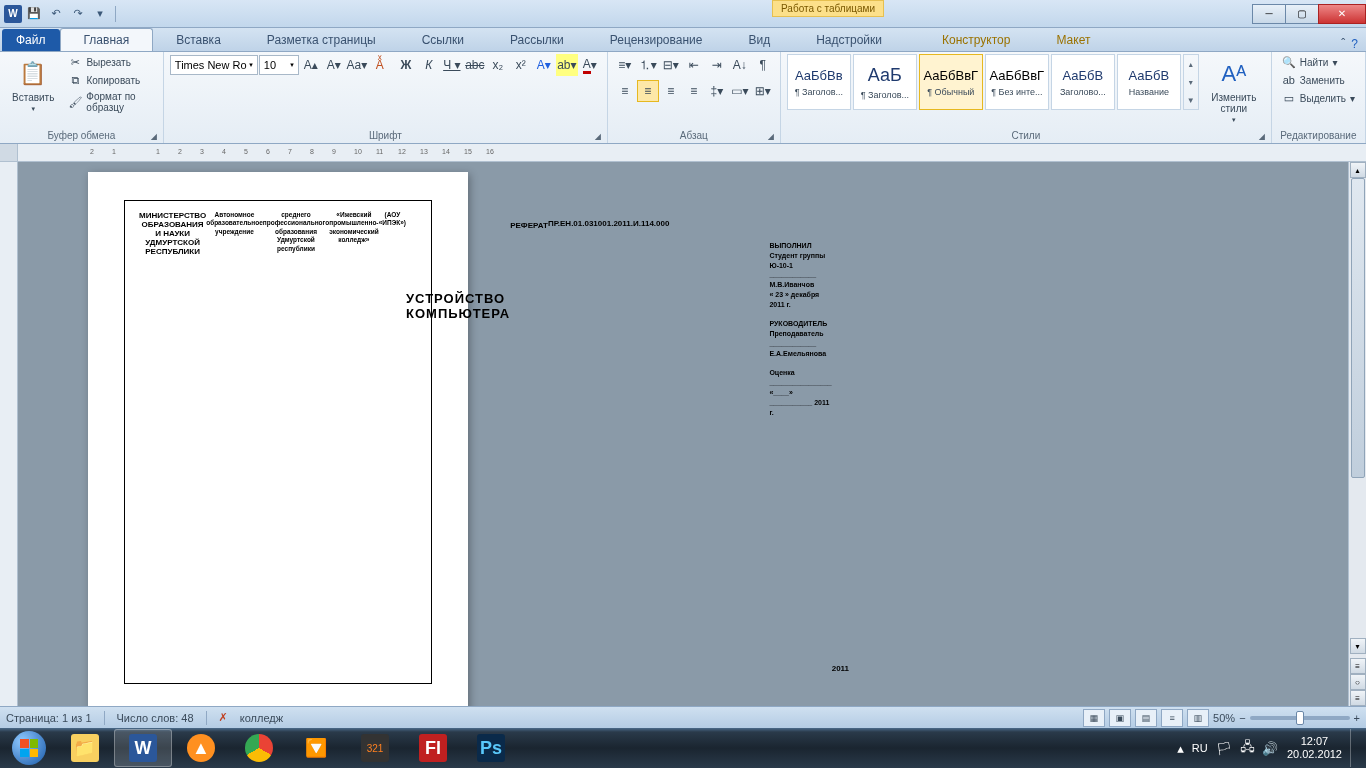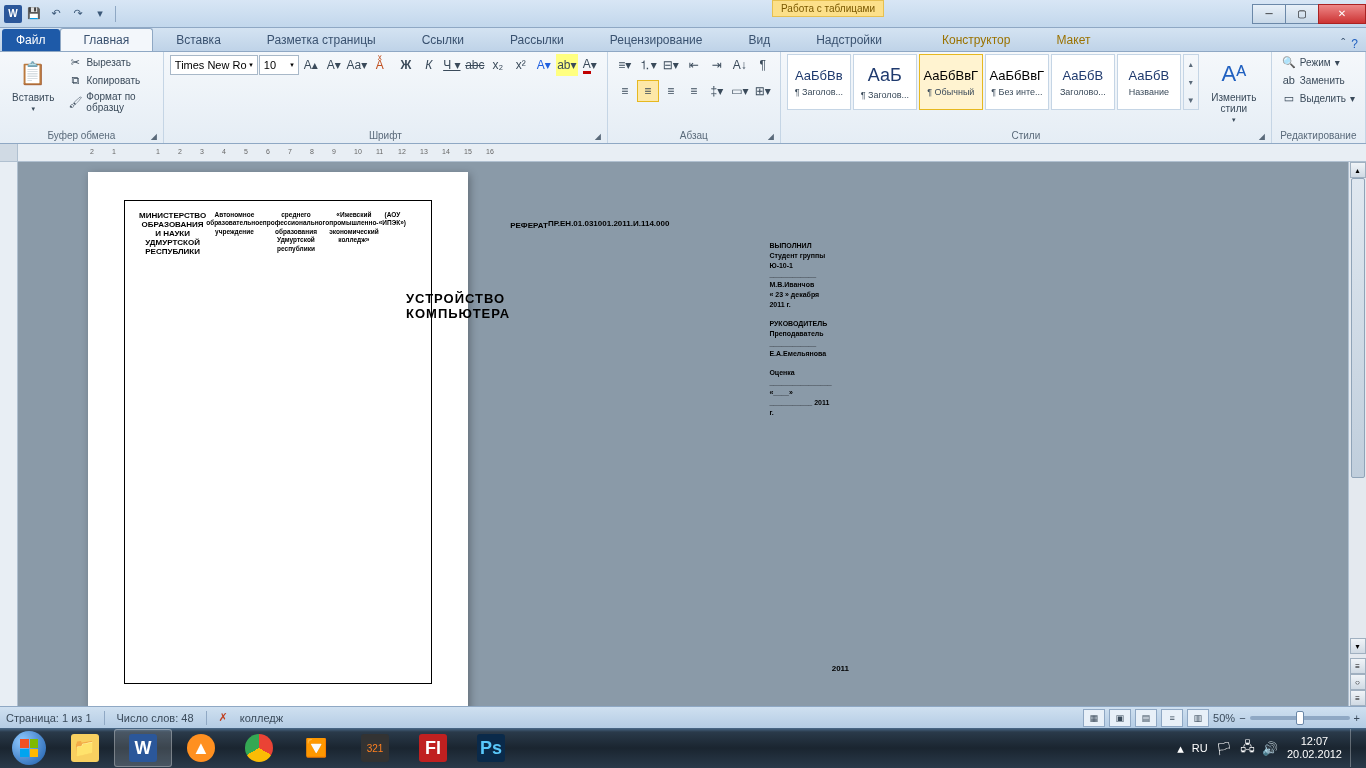--- a/index.html
+++ b/index.html
@@ -248,21 +248,21 @@
         <span style="width:50px;text-align:center">Изменить стили</span>
         <span style="font-size:7px">▾</span>
       </div>
     </div>
     <div class="group-label"><span>Стили</span><span class="group-launcher">◢</span></div>
   </div>
 
   <div class="ribbon-group">
     <div class="group-body">
       <div class="small-row">
-        <div class="small-btn"><span class="ico">🔍</span><span>Режим</span> ▾</div>
+        <div class="small-btn"><span class="ico">🔍</span><span>Найти</span> ▾</div>
         <div class="small-btn">
             <span class="ico">ab</span>
             <span>Заменить</span>
           </div>
         <div class="small-btn"><span class="ico">▭</span><span>Выделить</span> ▾</div>
       </div>
     </div>
     <div class="group-label"><span>Редактирование</span></div>
   </div>
 </div>

